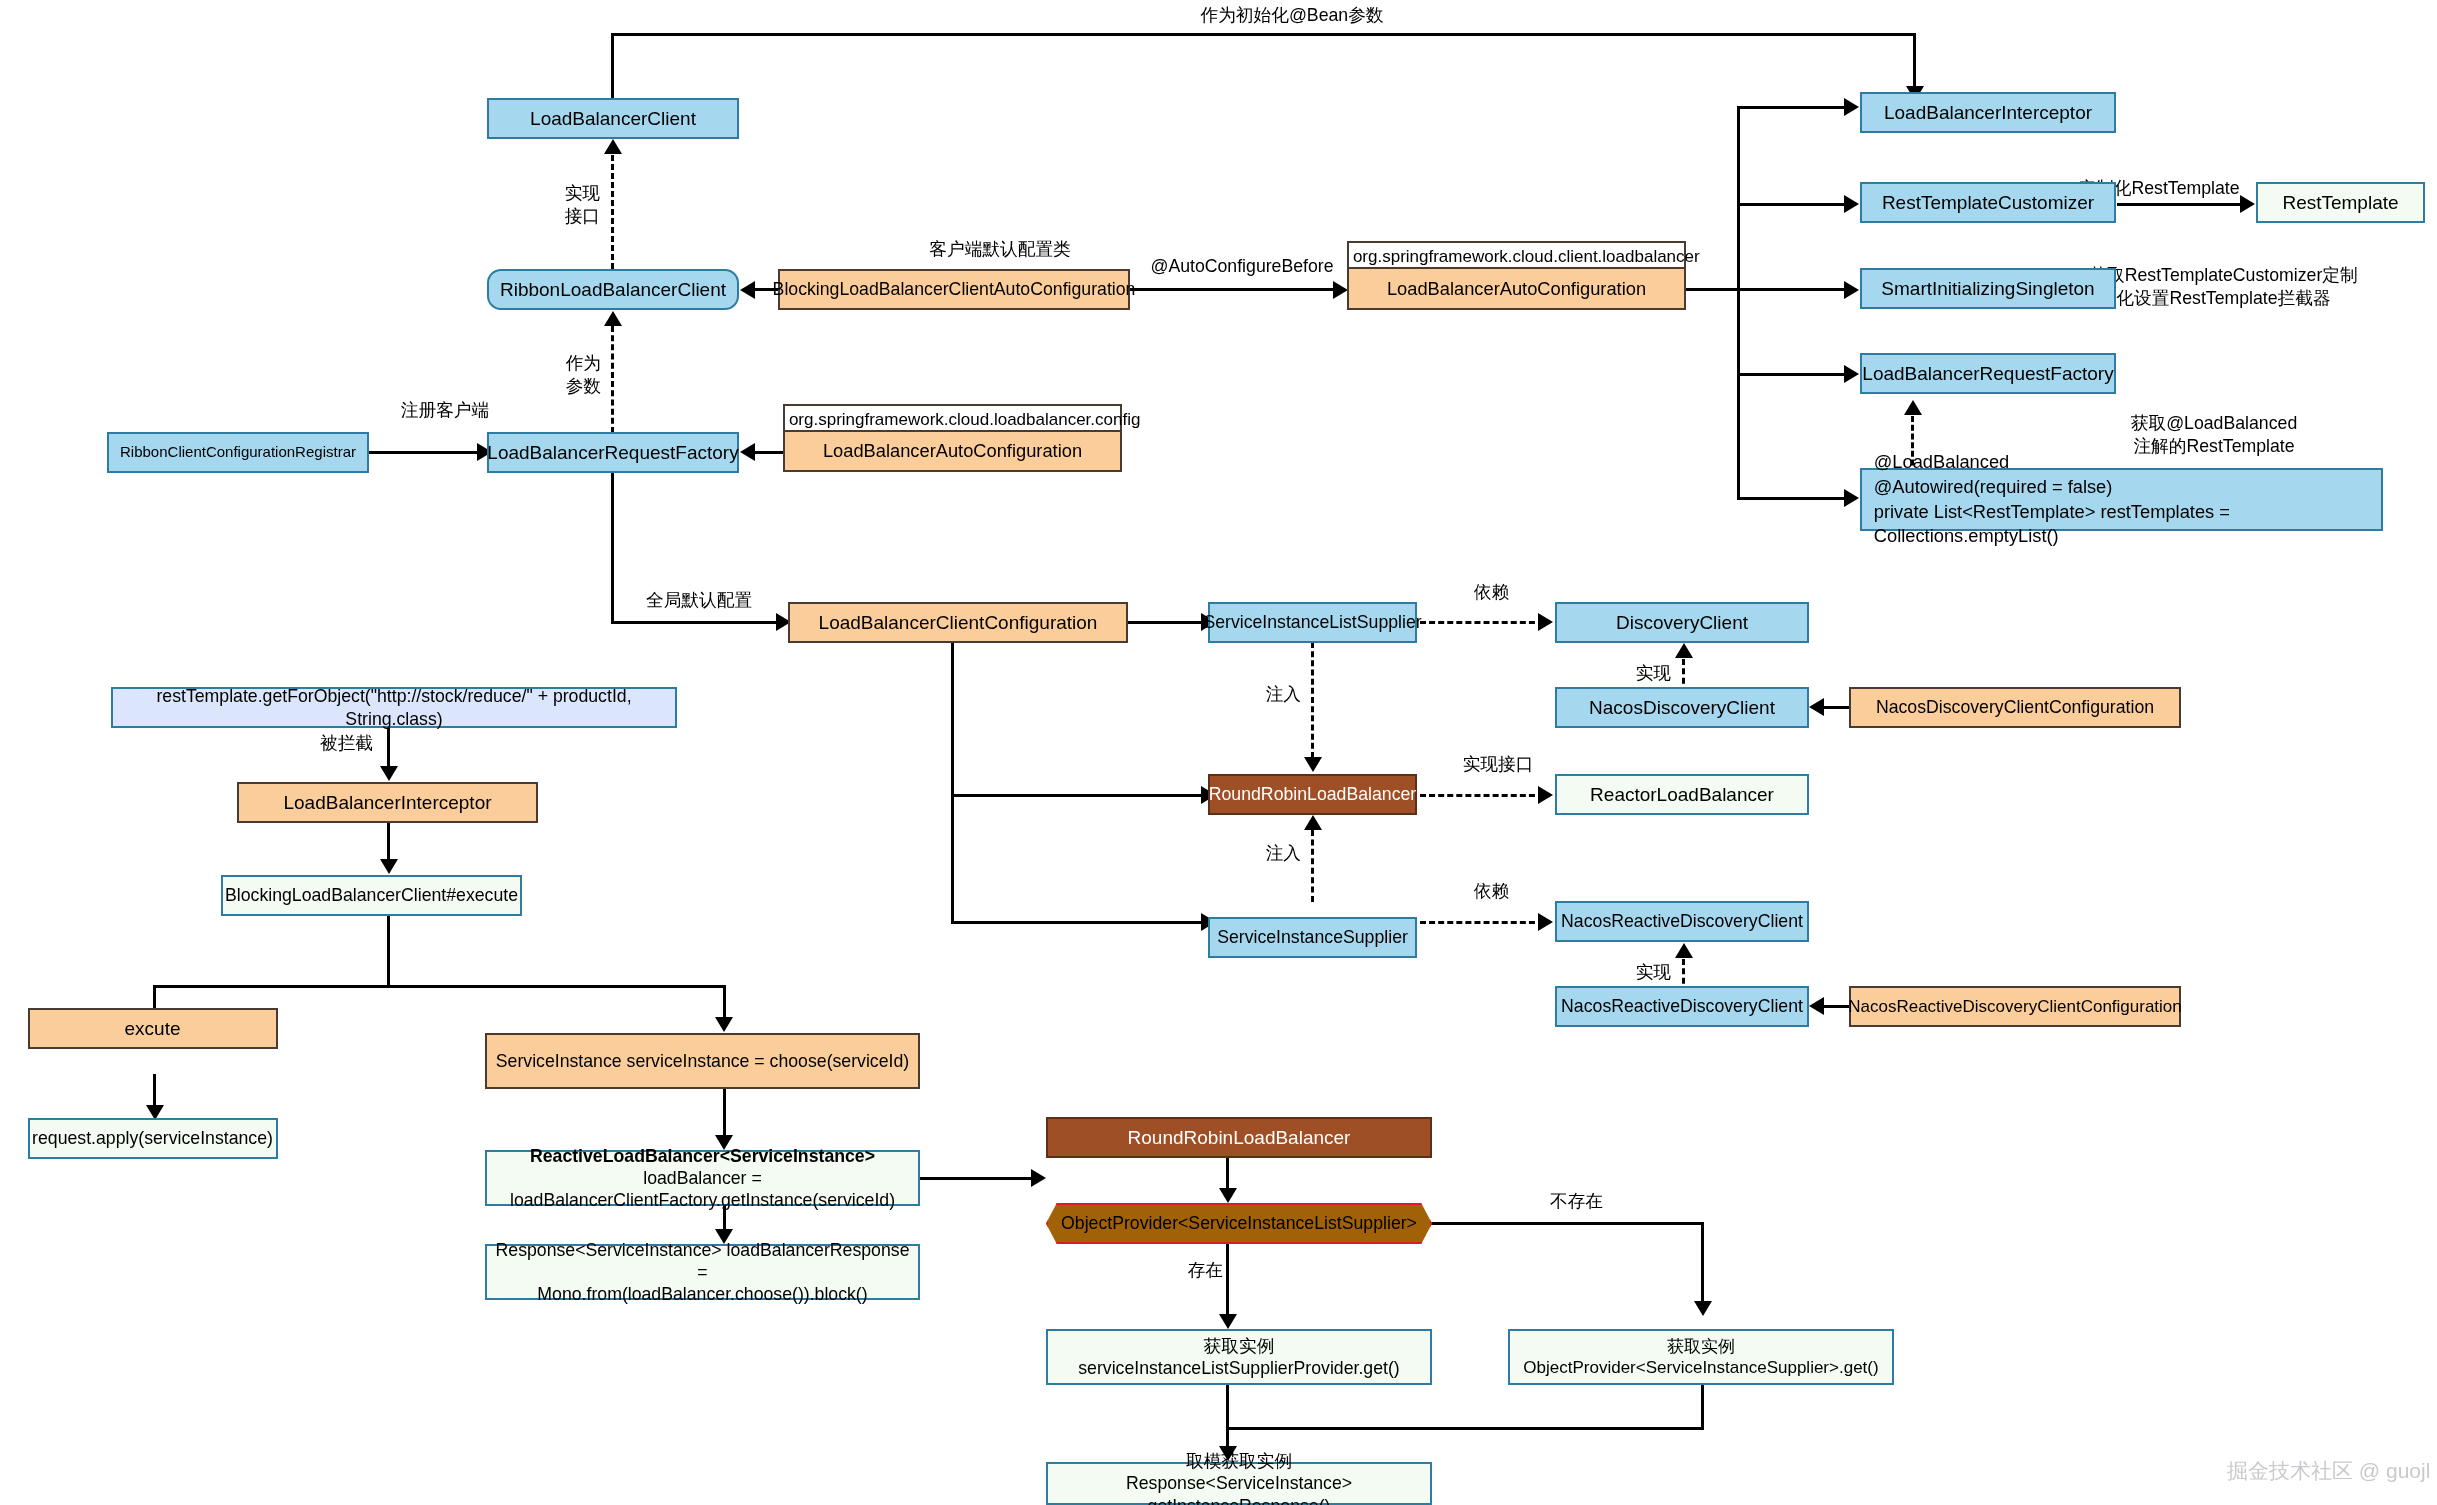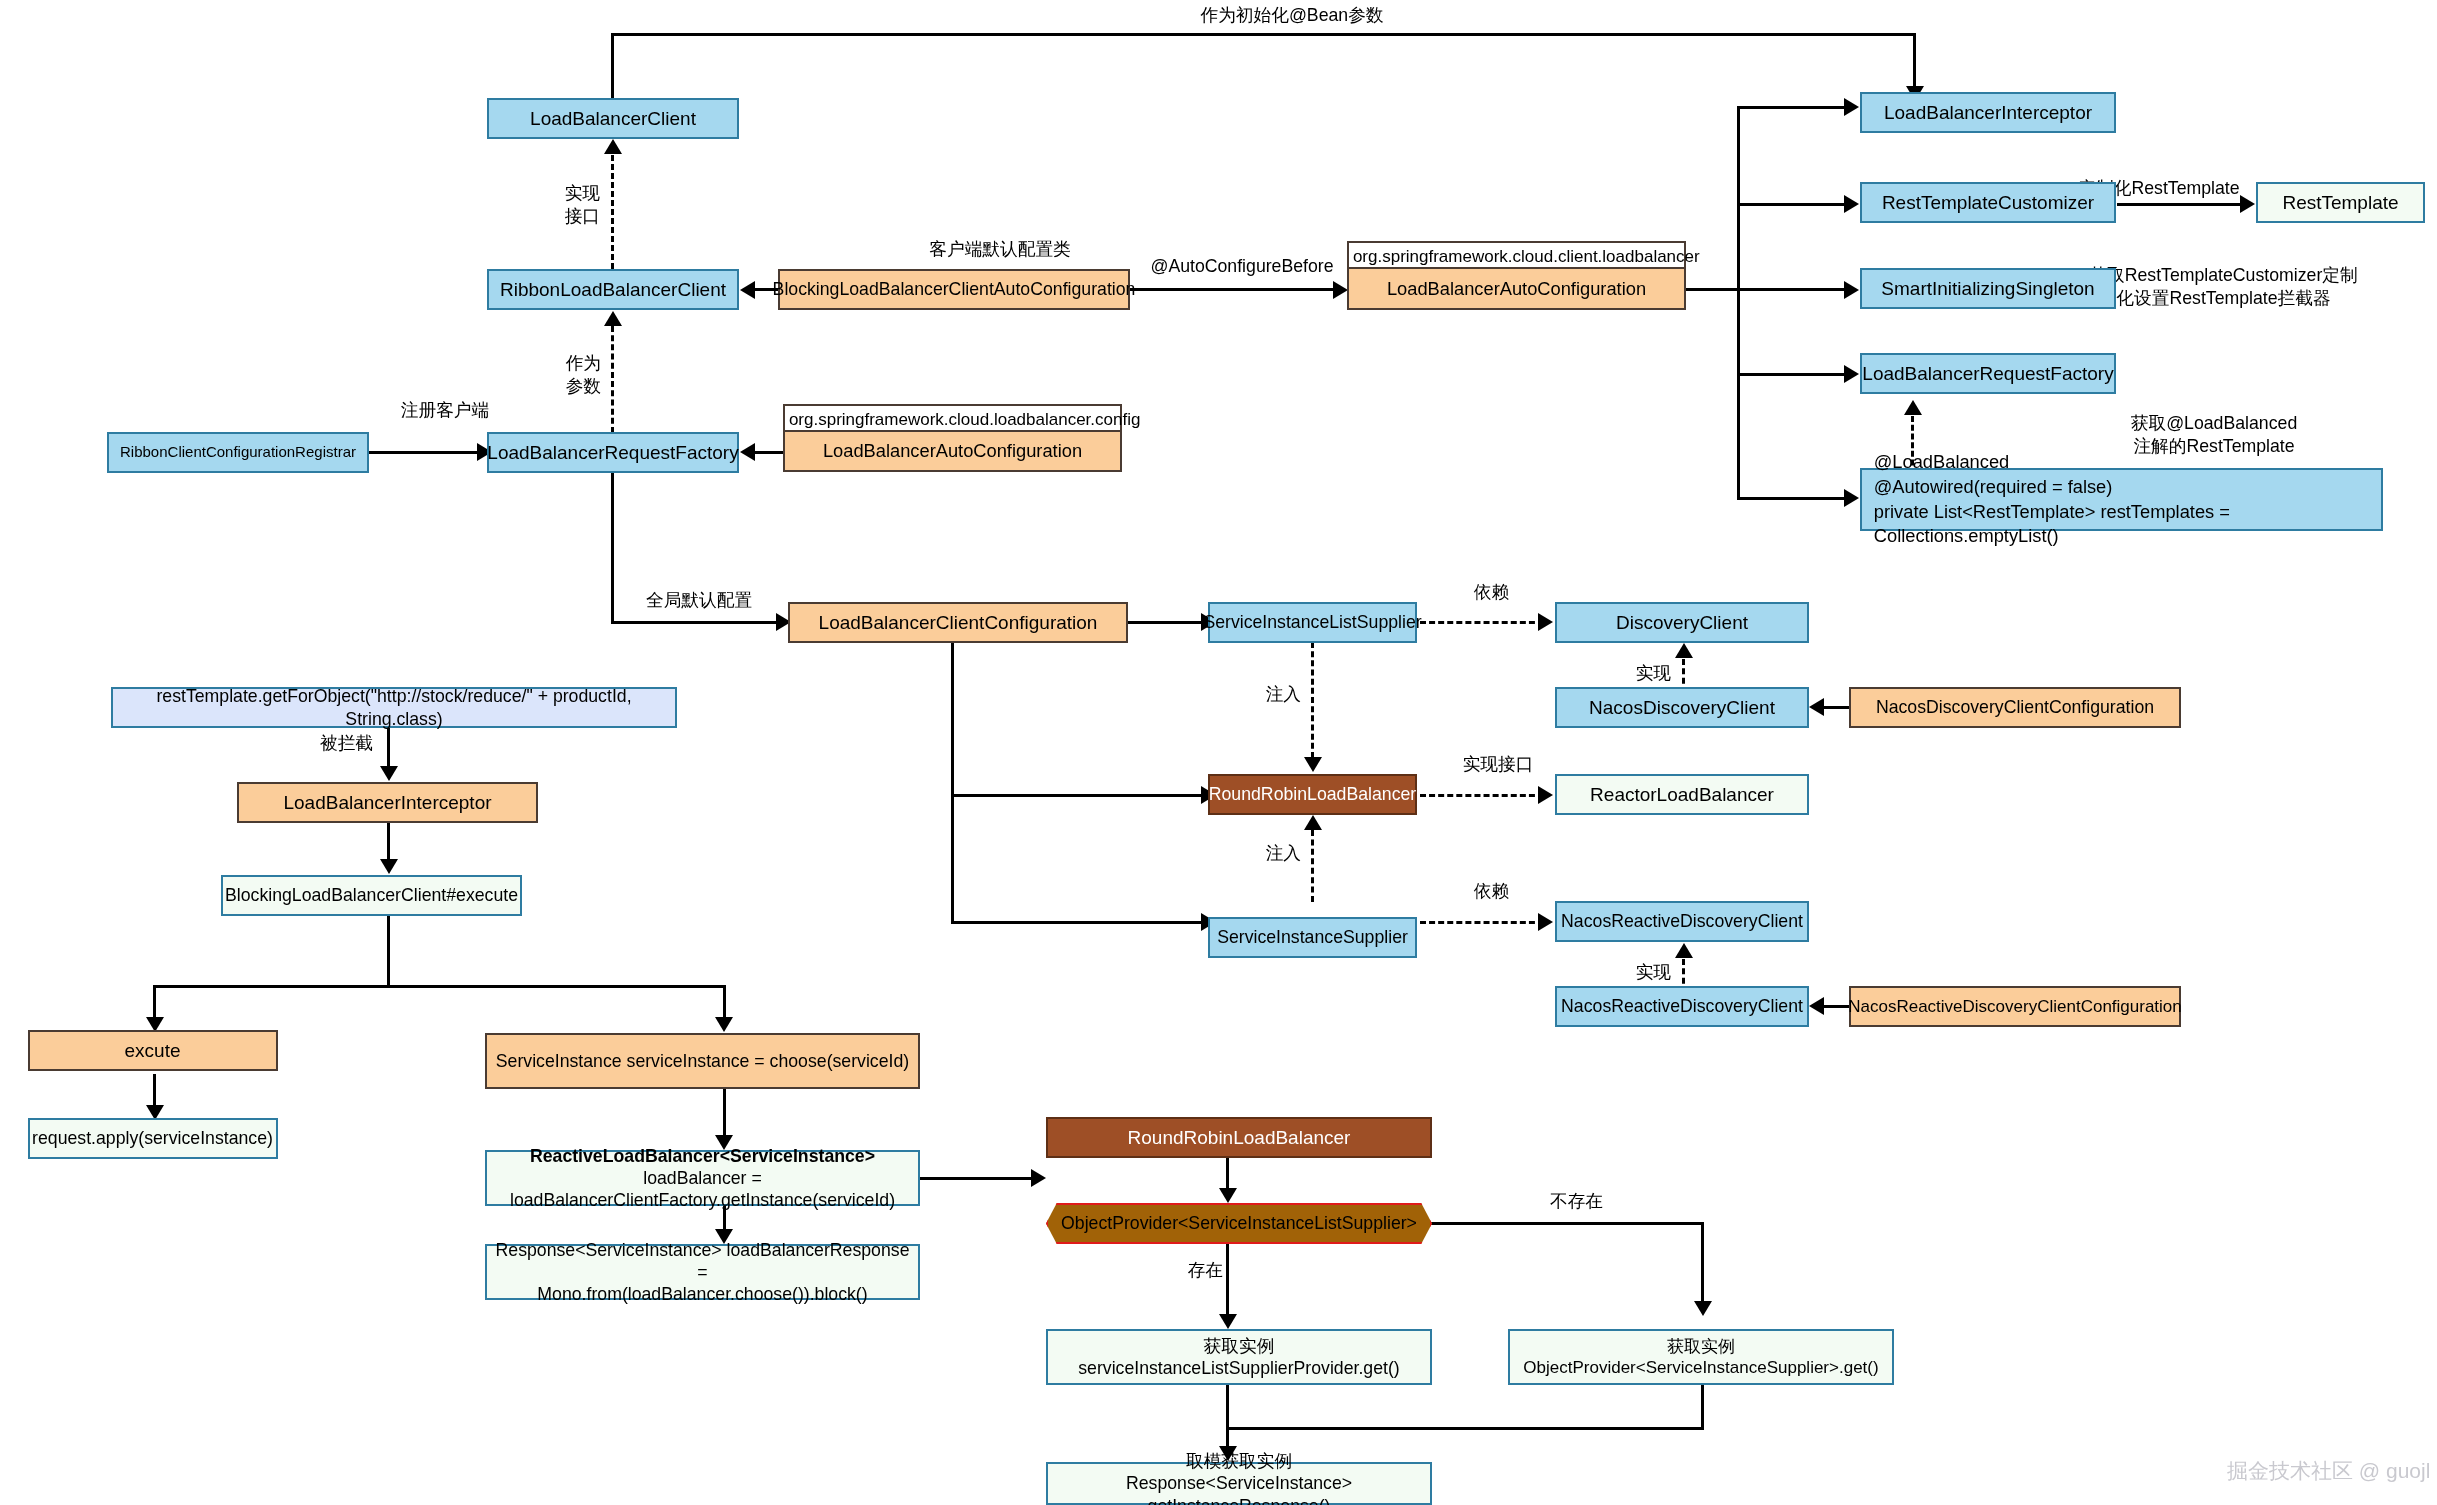--- a/index.html
+++ b/index.html
@@ -106,21 +106,21 @@
   <div class="arr arr-d" style="left:1906px;top:86px;"></div>
   <div class="elabel" style="left:1161px;top:3.9px;width:262px;">作为初始化@Bean参数</div>
 
   <div class="node blue" style="left:487px;top:98px;width:252px;height:41px;">LoadBalancerClient</div>
 
   <div class="dash-v" style="left:611px;top:155px;height:114px;"></div>
   <div class="arr arr-u" style="left:604px;top:139px;"></div>
   <div class="elabel" style="left:528px;top:182px;width:72px;text-align:right;">实现
 接口</div>
 
-  <div class="node blue" style="left:487px;top:269px;width:252px;height:41px;">RibbonLoadBalancerClient</div>
+  <div class="node blue" style="left:487px;top:269px;width:252px;height:41px;border-radius:14px;">RibbonLoadBalancerClient</div>
 
   <div class="dash-v" style="left:611px;top:326px;height:107px;"></div>
   <div class="arr arr-u" style="left:604px;top:311px;"></div>
   <div class="elabel" style="left:530px;top:352px;width:71px;text-align:right;">作为
 参数</div>
 
   <div class="elabel" style="left:876px;top:238px;width:248px;">客户端默认配置类</div>
   <div class="node orange" style="left:778px;top:269px;width:352px;height:41px;font-size:17.7px;">BlockingLoadBalancerClientAutoConfiguration</div>
 
   <div class="ln lnh" style="left:755px;top:288px;width:26px;"></div>
@@ -278,21 +278,21 @@
 
   <div class="node mint" style="left:221px;top:875px;width:301px;height:41px;font-size:17.7px;">BlockingLoadBalancerClient#execute</div>
 
   <div class="ln lnv" style="left:387px;top:915px;height:72px;"></div>
   <div class="ln lnh" style="left:153px;top:985px;width:573px;"></div>
   <div class="ln lnv" style="left:153px;top:985px;height:34px;"></div>
   <div class="arr arr-d" style="left:146px;top:1017px;"></div>
   <div class="ln lnv" style="left:723px;top:985px;height:34px;"></div>
   <div class="arr arr-d" style="left:715px;top:1017px;"></div>
 
-  <div class="node orange" style="left:27.5px;top:1030px;width:250px;height:41px;">excute</div>
+  <div class="node orange" style="left:27.5px;top:1008px;width:250px;height:41px;">excute</div>
 
   <div class="ln lnv" style="left:153px;top:1074px;height:33px;"></div>
   <div class="arr arr-d" style="left:146px;top:1105px;"></div>
 
   <div class="node mint" style="left:27.5px;top:1118px;width:250px;height:41px;font-size:17.7px;">request.apply(serviceInstance)</div>
 
   <div class="node orange" style="left:485px;top:1033px;width:435px;height:56px;font-size:17.7px;">ServiceInstance serviceInstance = choose(serviceId)</div>
 
   <div class="ln lnv" style="left:723px;top:1074px;height:63px;"></div>
   <div class="arr arr-d" style="left:715px;top:1135px;"></div>

